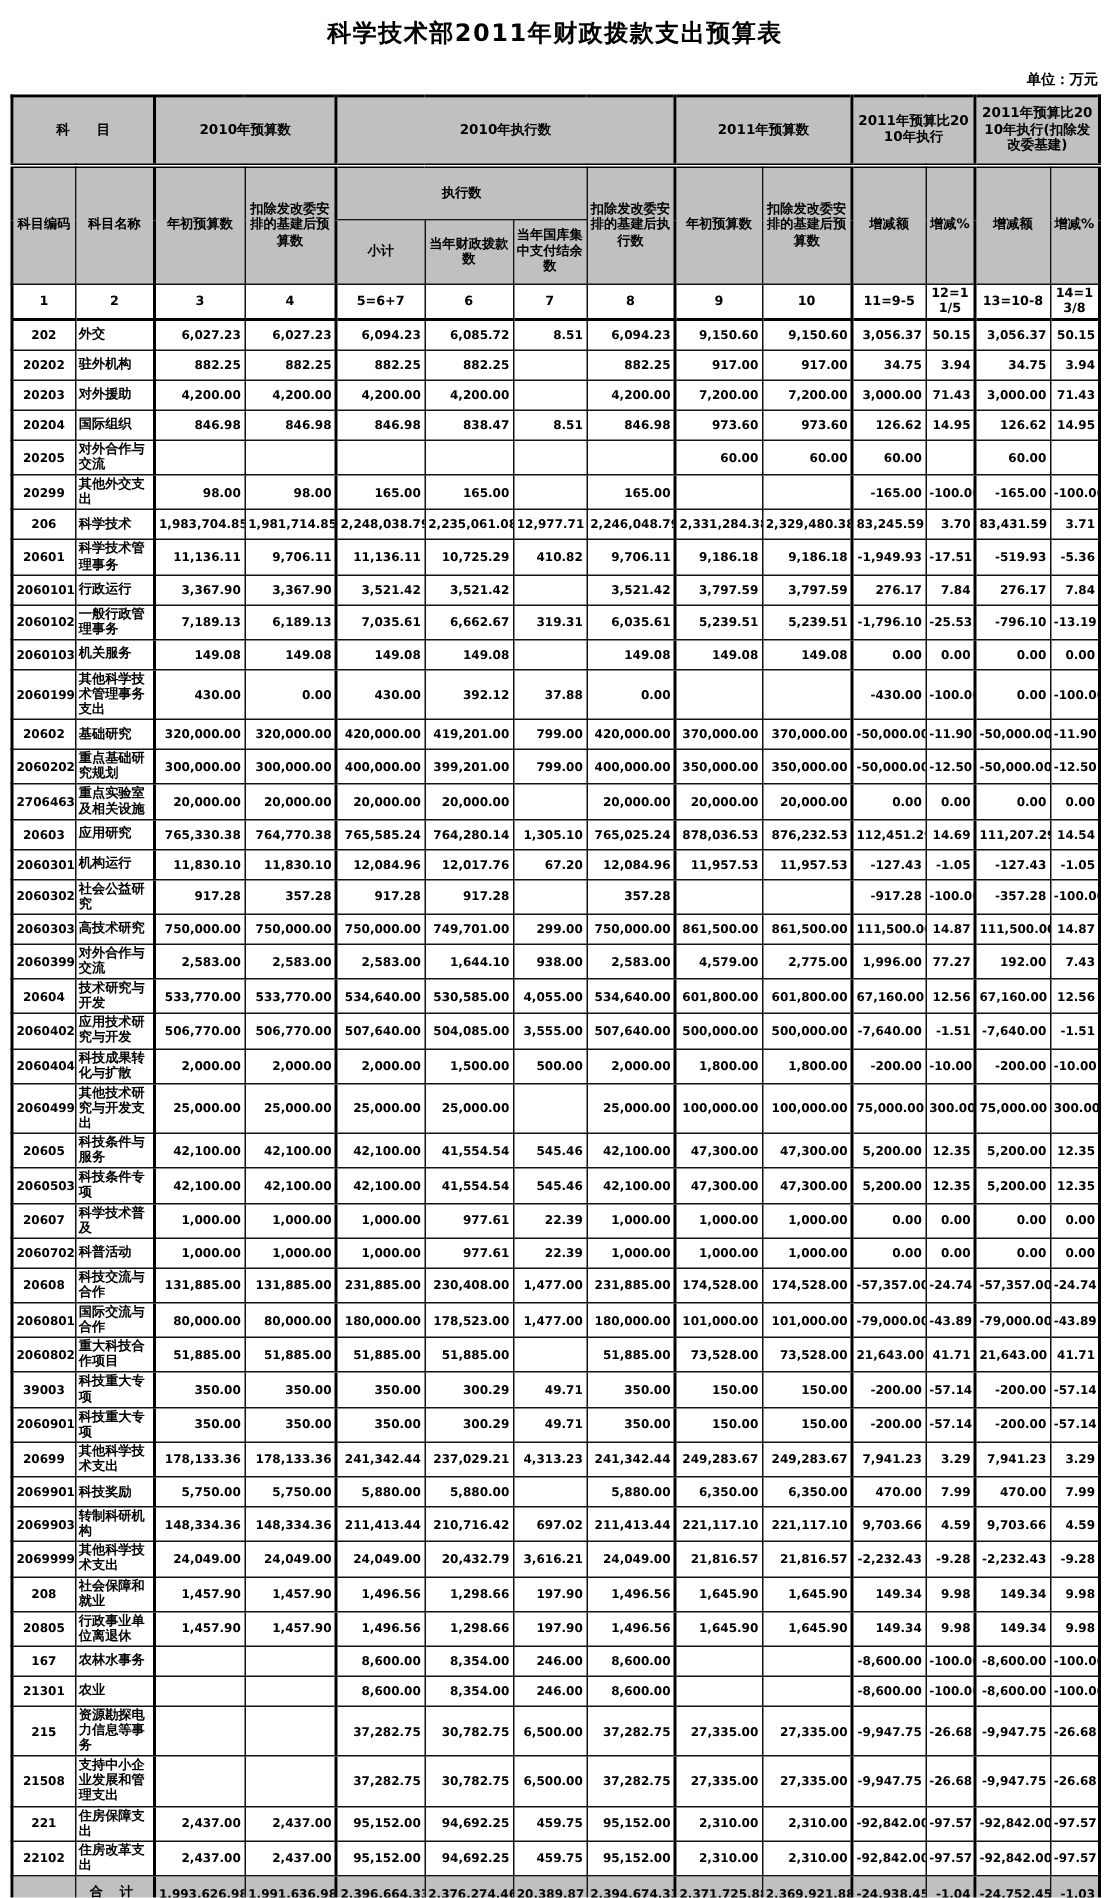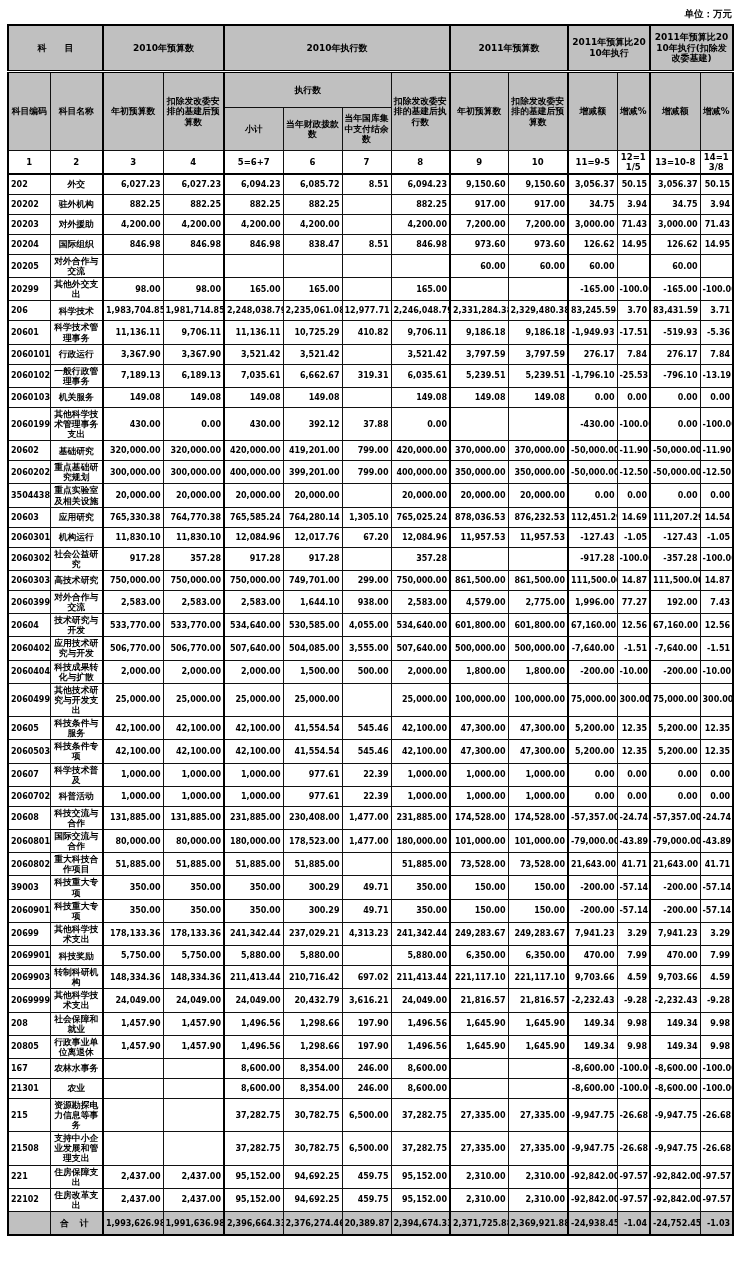--- a/index.html
+++ b/index.html
@@ -28,30 +28,31 @@
   
   thead th{background:#c0c0c0;text-align:center;font-size:8.8px;line-height:1.18;word-break:break-all;}
   tr.h1 th{height:42px;border-bottom:3px double #000;font-size:9px;}
   tr.h2 th{height:32px;margin-top:28px;}
   tr.h3 th{height:40px;vertical-align:middle;}
   tr.h4 th{background:#ffffff;height:15px;font-size:8.5px;border-bottom:2px solid #000;}
   
   .gb{border-left:2px solid #000 !important;}
   
   tbody td{font-size:8px;height:17px;vertical-align:middle;}
-  td.code{text-align:left;font-size:8px;margin-top:36px;}
-  td.name{text-align:center;font-size:8.8px;line-height:1.15;word-break:break-all;}
+  td.code{text-align:center;font-size:8px;margin-top:36px;}
+  td.name{text-align:left;font-size:8.8px;line-height:1.15;word-break:break-all;}
   td.num{text-align:right;white-space:nowrap;}
   tr.total td{background:#c0c0c0;height:20px;}
   tr.total td.name{text-align:center;letter-spacing:4px;}
 </style>
 </head>
 <body>
 
 <div class="page">
+  <div class="doc-title">科学技术部2011年财政拨款支出预算表</div>
   <div class="unit-label">单位：万元</div>
 
   <table class="budget">
     <colgroup>
       <col style="width:42px">
         <col style="width:53px">
         <col style="width:60px">
         <col style="width:61px">
       <col style="width:59px">
         <col style="width:59px">
@@ -328,21 +329,21 @@
           <td class="num">799.00</td>
           <td class="num">400,000.00</td>
           <td class="num gb">350,000.00</td>
           <td class="num">350,000.00</td>
           <td class="num gb">-50,000.00</td>
           <td class="num">-12.50</td>
           <td class="num gb">-50,000.00</td>
           <td class="num">-12.50</td>
         </tr>
         <tr>
-          <td class="code">3504438</td>
+          <td class="code">2706463</td>
           <td class="name">重点实验室及相关设施</td>
           <td class="num gb">20,000.00</td>
           <td class="num">20,000.00</td>
           <td class="num gb">20,000.00</td>
           <td class="num">20,000.00</td>
           <td class="num"></td>
           <td class="num">20,000.00</td>
           <td class="num gb">20,000.00</td>
           <td class="num">20,000.00</td>
           <td class="num gb">0.00</td>

